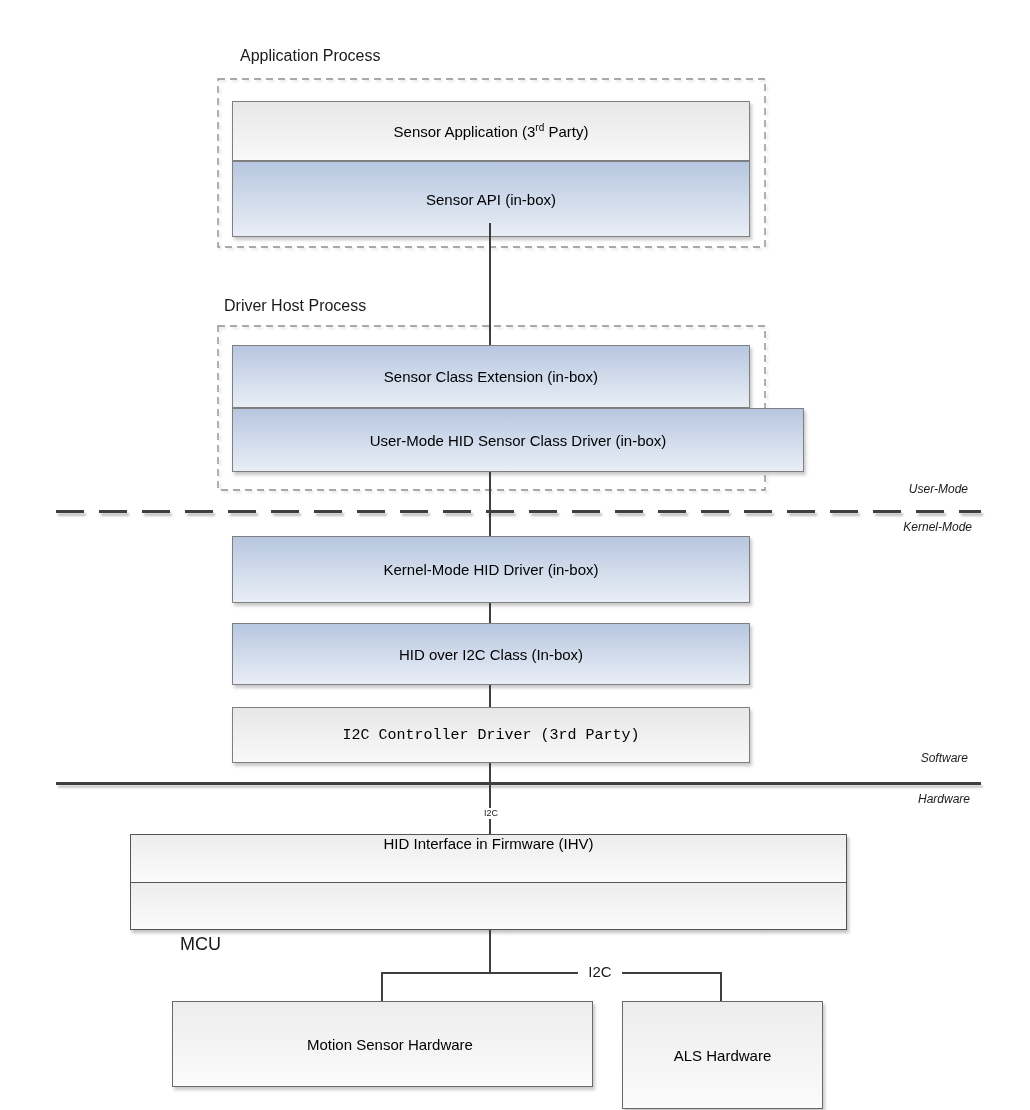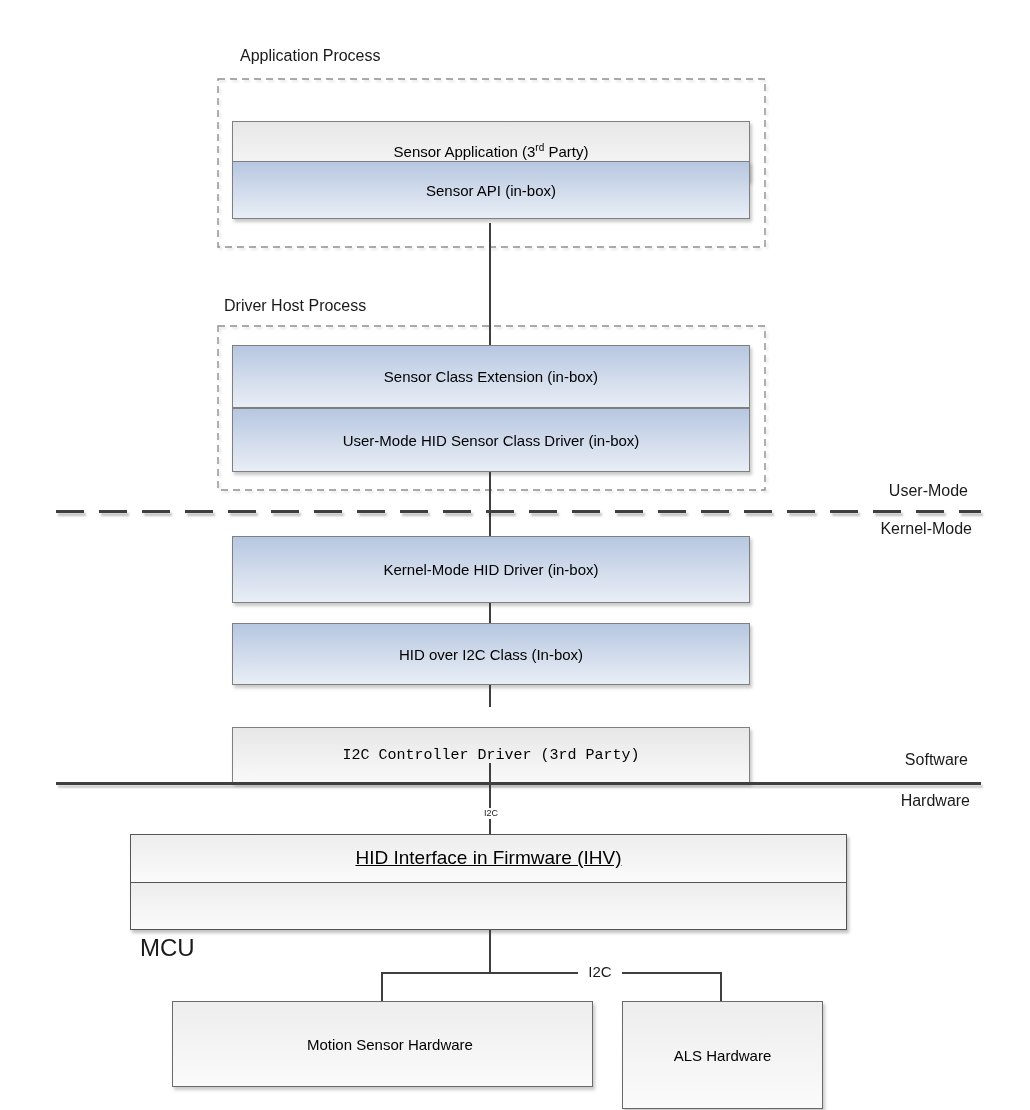--- a/index.html
+++ b/index.html
@@ -8,30 +8,30 @@
     --light-top:#ededed; --light-bottom:#fbfbfb;
     --line:#3f3f3f; --box-border:#7f7f7f; --dark-border:#555555;
     --dash-border:#8f8f8f; --text:#111111;
   }
   html,body{margin:0;padding:0;background:#ffffff;}
   #canvas{
     position:relative; width:1030px; height:1110px; background:#ffffff;
     font-family:"Liberation Sans", sans-serif; color:var(--text,#111);
   }
   .lbl{position:absolute; font-size:16px; white-space:nowrap; color:#1a1a1a;}
-  .lbl-right{position:absolute; font-size:16px; white-space:nowrap; color:#1a1a1a; text-align:right;}
+  .lbl-right{position:absolute; font-size:12px; white-space:nowrap; color:#1a1a1a; text-align:right;font-style:italic;}
   .box{
     position:absolute; display:flex; align-items:center; justify-content:center;
     font-size:15px; text-align:center; color:#000;
     border:1px solid var(--box-border,#7f7f7f);
     box-shadow:2px 3px 3px rgba(100,100,100,0.35);
     box-sizing:border-box;
   }
   .blue{background:linear-gradient(180deg, var(--blue-top,#b7c7e0) 0%, var(--blue-bottom,#e9eef6) 100%);}
-  .gray{background:linear-gradient(180deg, var(--gray-top,#e7e7e7) 0%, var(--gray-bottom,#f9f9f9) 100%);margin-top:20px;}
+  .gray{background:linear-gradient(180deg, var(--gray-top,#e7e7e7) 0%, var(--gray-bottom,#f9f9f9) 100%);}
   .light{background:linear-gradient(180deg, var(--light-top,#ededed) 0%, var(--light-bottom,#fbfbfb) 100%);}
   .box sup{font-size:10px; line-height:0;}
   .v-line{position:absolute; width:2px; background:var(--line,#3f3f3f);}
   .h-line{position:absolute; height:2px; background:var(--line,#3f3f3f);}
   .mode-divider{
     position:absolute; height:3px;
     background:repeating-linear-gradient(90deg, var(--line,#3f3f3f) 0 28px, transparent 28px 43px);
     filter:drop-shadow(2px 3px 1px rgba(0,0,0,0.25));
   }
   .hw-divider{
@@ -48,55 +48,54 @@
     position:absolute; font-size:15px; background:#ffffff; text-align:center;
     padding:0 2px; color:#1a1a1a; line-height:17px;
   }
   .mcu-box{
     position:absolute; border:1px solid var(--dark-border,#555);
     box-shadow:2px 3px 3px rgba(100,100,100,0.4);
     display:flex; flex-direction:column; box-sizing:border-box;
     background:none;
   }
   .mcu-row{
-    flex:1; display:flex; align-items:center; justify-content:center;
-    font-size:19px; color:#000;
+    flex:1; display:flex; align-items:flex-start; justify-content:center;
+    font-size:15px; color:#000;
     background:linear-gradient(180deg, var(--light-top,#ededed) 0%, var(--light-bottom,#fbfbfb) 100%);
-    text-decoration:underline;
   }
   .mcu-row1{border-bottom:1px solid var(--dark-border,#555);}
   .hw-box{border-color:#6a6a6a;}
-  .mcu-label{position:absolute; font-size:24px; color:#1a1a1a;}
+  .mcu-label{position:absolute; font-size:18px; color:#1a1a1a;margin-left:40px;}
 </style>
 </head>
 <body>
 
 <div id="canvas">
 
   <div class="lbl" style="left:240px; top:47px;">Application Process</div>
   <svg class="dashed-frame" style="left:217px; top:78px;" width="549" height="170">
     <rect x="1" y="1" width="547" height="168"></rect>
   </svg>
   <div class="box gray" style="left:232px; top:101px; width:518px; height:60px;">
     <span><span>Sensor Application (3</span><sup>rd</sup><span> Party)</span></span>
   </div>
-  <div class="box blue" style="left:232px; top:161px; width:518px; height:58px;">
+  <div class="box blue" style="left:232px; top:161px; width:518px; height:76px;">
     <span>Sensor API (in-box)</span>
   </div>
 
   <div class="v-line" style="left:489px; top:223px; height:122px;"></div>
 
   <div class="lbl" style="left:224px; top:297px;">Driver Host Process</div>
   <svg class="dashed-frame" style="left:217px; top:325px;" width="549" height="166">
     <rect x="1" y="1" width="547" height="164"></rect>
   </svg>
   <div class="box blue" style="left:232px; top:345px; width:518px; height:63px;">
     <span>Sensor Class Extension (in-box)</span>
   </div>
-  <div class="box blue" style="left:232px; top:408px; width:518px; height:64px;">
+  <div class="box blue" style="left:232px; top:408px; width:572px; height:64px;">
     <span>User-Mode HID Sensor Class Driver (in-box)</span>
   </div>
 
   <div class="v-line" style="left:489px; top:472px; height:64px;"></div>
 
   <div class="lbl-right" style="right:62px; top:482px;">User-Mode</div>
   <div class="mode-divider" style="left:56px; top:510px; width:925px;"></div>
   <div class="lbl-right" style="right:58px; top:520px;">Kernel-Mode</div>
 
   <div class="box blue" style="left:232px; top:536px; width:518px; height:67px;">

